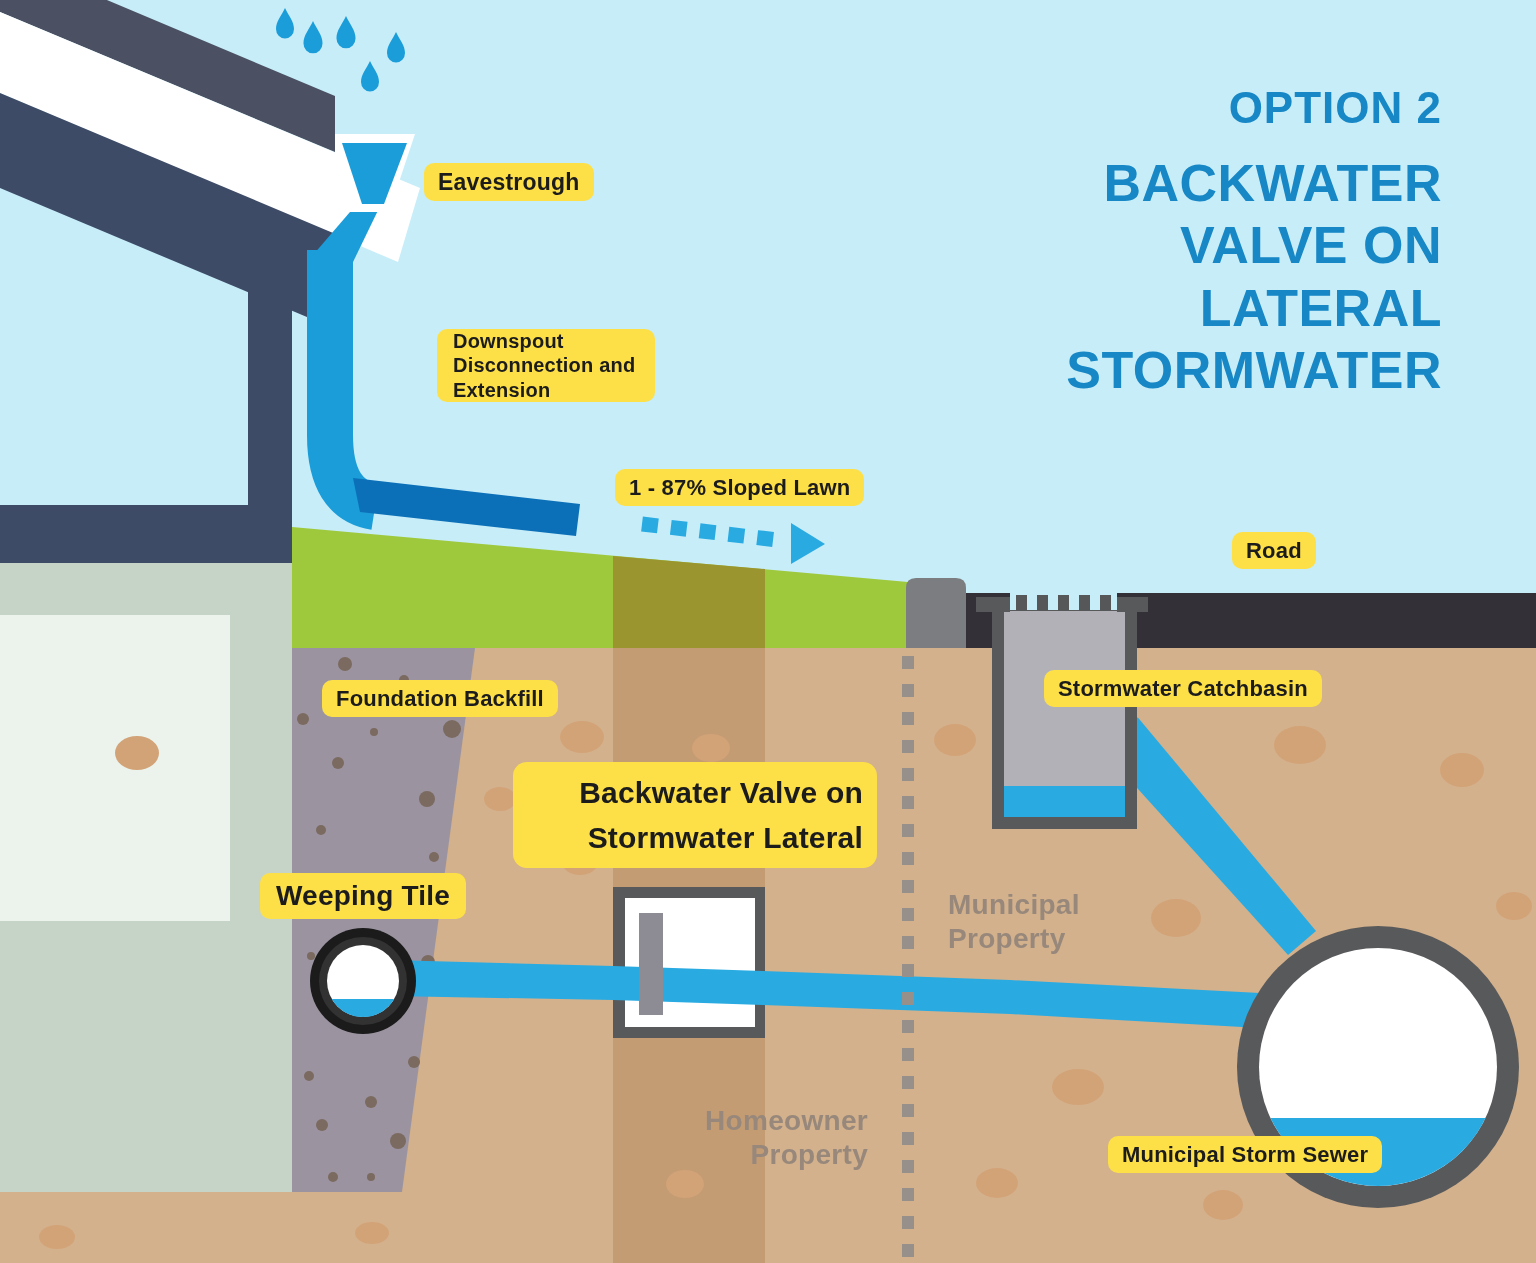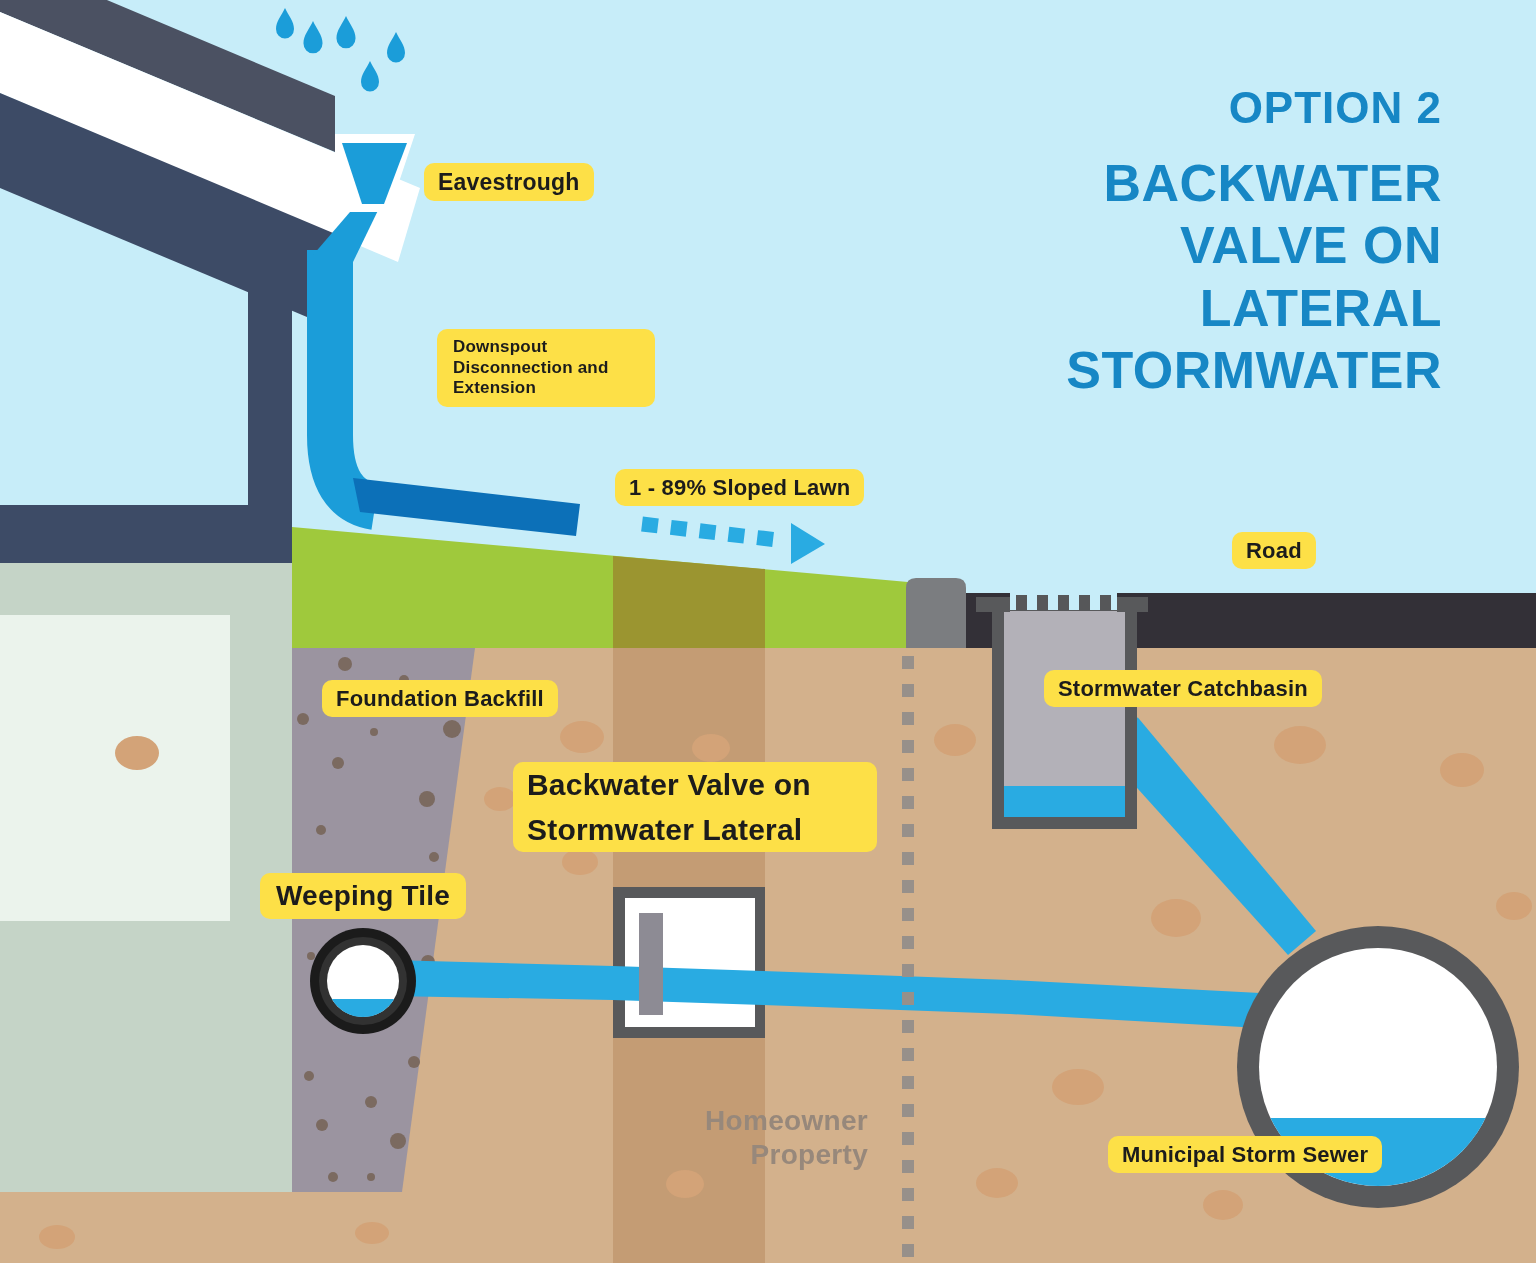--- a/index.html
+++ b/index.html
@@ -8,22 +8,22 @@
     background:#c7edf9;
     font-family:"Liberation Sans","DejaVu Sans",sans-serif;
   }
   .stage svg{position:absolute;left:0;top:0;}
   .label{
     position:absolute;background:#fde047;border-radius:10px;
     padding:6px 14px;font-weight:800;color:#1c1c1c;
     font-size:22px;line-height:1.15;letter-spacing:.2px;white-space:nowrap;
   }
   .label.multi{white-space:normal;}
-  .label.downspout{font-size:17px;line-height:1.22;width:186px;padding:8px 16px;}
-  .label.valve{font-size:30px;line-height:1.5;width:336px;text-align:left;padding:0 14px;}
+  .label.downspout{font-size:20px;line-height:1.22;width:186px;padding:0 16px;}
+  .label.valve{font-size:30px;line-height:1.5;width:336px;text-align:right;padding:8px 14px;border-radius:14px;}
   .label.weeping{font-size:28px;padding:7px 16px;}
   .proplabel{
     position:absolute;color:#97887b;font-weight:800;font-size:28px;
     line-height:1.22;letter-spacing:.3px;white-space:normal;
   }
   .title{
     position:absolute;right:94px;top:86px;text-align:right;color:#1787c5;
   }
   .title .kicker{font-size:44px;font-weight:800;letter-spacing:1px;line-height:1.0;margin-bottom:22px;}
   .title .bigline{font-size:52px;font-weight:800;letter-spacing:.5px;line-height:1.2;}
@@ -172,30 +172,31 @@
     <div class="bigline">BACKWATER</div>
     <div class="bigline">VALVE ON</div>
     <div class="bigline">LATERAL</div>
     <div class="bigline">STORMWATER</div>
   </div>
 
   <div class="label" style="left:424px;top:163px;font-size:23px;">Eavestrough</div>
 
   <div class="label multi downspout" style="left:437px;top:329px;">Downspout Disconnection and Extension</div>
 
-  <div class="label" style="left:615px;top:469px;">1 - 89% Sloped Lawn</div>
+  <div class="label" style="left:615px;top:469px;">1 - 87% Sloped Lawn</div>
 
   <div class="label" style="left:1232px;top:532px;">Road</div>
 
   <div class="label" style="left:322px;top:680px;">Foundation Backfill</div>
 
   <div class="label multi valve" style="left:513px;top:762px;">Backwater Valve on Stormwater Lateral</div>
 
   <div class="label weeping" style="left:260px;top:873px;">Weeping Tile</div>
 
   <div class="label" style="left:1044px;top:670px;">Stormwater Catchbasin</div>
 
   <div class="label" style="left:1108px;top:1136px;">Municipal Storm Sewer</div>
 
+  <div class="proplabel" style="left:948px;top:888px;width:170px;text-align:left;">Municipal Property</div>
 
   <div class="proplabel" style="left:640px;top:1104px;width:228px;text-align:right;">Homeowner Property</div>
 
 </div>
 
 </body></html>

